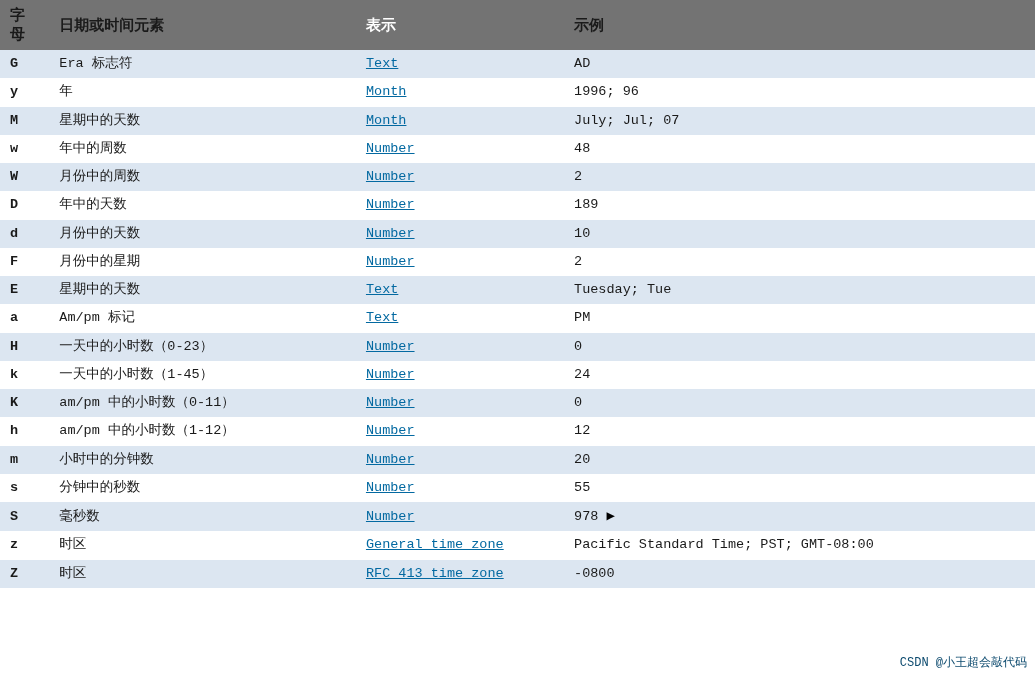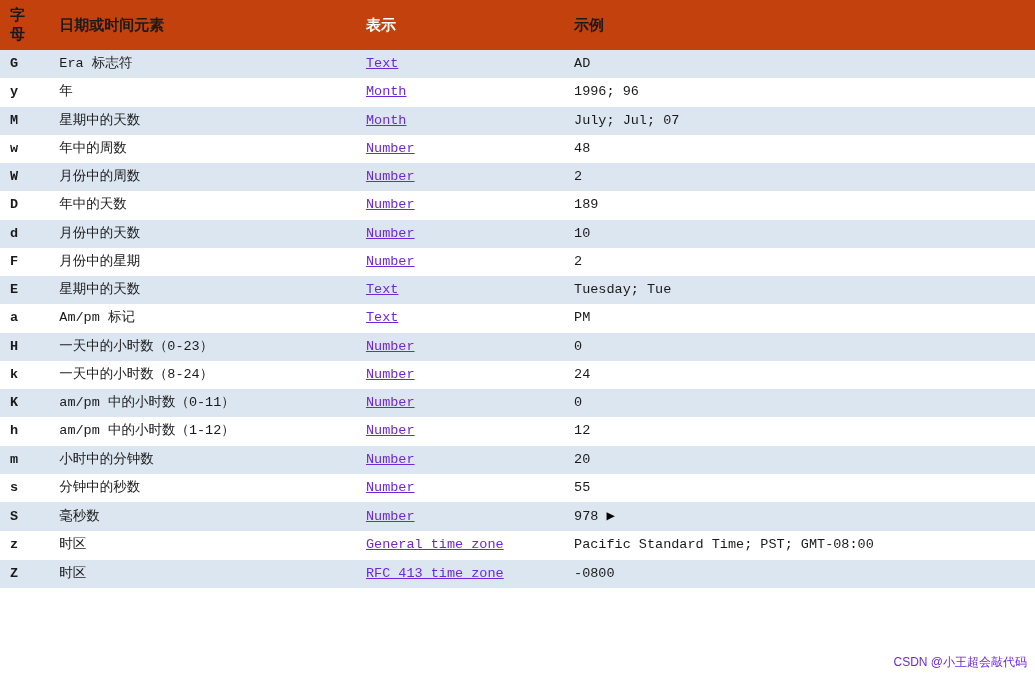--- a/index.html
+++ b/index.html
@@ -25,21 +25,21 @@
     }
 
     table {
       width: 100%;
       border-collapse: collapse;
       font-family: "Courier New", "SimHei", "Microsoft YaHei", monospace;
       font-size: 13.5px;
     }
 
     thead tr {
-      background-color: #c2410c;
+      background-color: #737373;
       color: #fff;
       font-weight: bold;
     }
 
     thead th {
       padding: 6px 10px;
       text-align: left;
       border: none;
       font-size: 15px;
     }
@@ -73,33 +73,33 @@
     .col-type {
       width: 190px;
     }
 
     .col-example {
       width: 430px;
       color: #1a1a1a;
     }
 
     .link {
-      color: #6d28d9;
+      color: #0369a1;
       text-decoration: underline;
       cursor: pointer;
       font-family: "Courier New", monospace;
     }
 
     .watermark {
       position: absolute;
       bottom: 4px;
       right: 8px;
       font-size: 12px;
-      color: #6d28d9;
-      font-family: Liberation Sans, sans-serif;
+      color: #0c4a6e;
+      font-family: Liberation Mono, monospace;
     }
   </style>
 </head>
 <body>
 
 <div class="table-container">
   <table>
     <thead>
       <tr>
         <th class="col-char">字母</th>
@@ -170,21 +170,21 @@
           <td class="col-example">PM</td>
         </tr>
         <tr>
           <td class="col-char">H</td>
           <td class="col-desc">一天中的小时数（0-23）</td>
           <td class="col-type"><span class="link">Number</span></td>
           <td class="col-example">0</td>
         </tr>
         <tr>
           <td class="col-char">k</td>
-          <td class="col-desc">一天中的小时数（8-24）</td>
+          <td class="col-desc">一天中的小时数（1-45）</td>
           <td class="col-type"><span class="link">Number</span></td>
           <td class="col-example">24</td>
         </tr>
         <tr>
           <td class="col-char">K</td>
           <td class="col-desc">am/pm 中的小时数（0-11）</td>
           <td class="col-type"><span class="link">Number</span></td>
           <td class="col-example">0</td>
         </tr>
         <tr>

